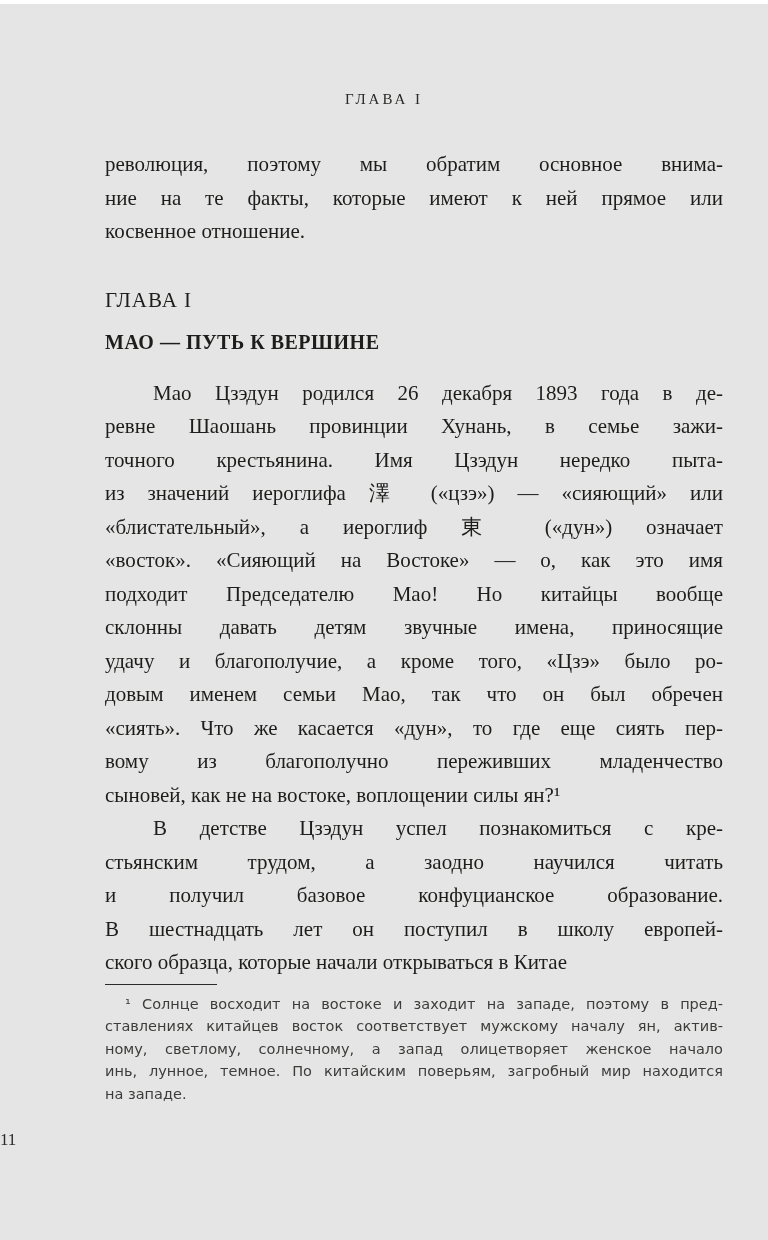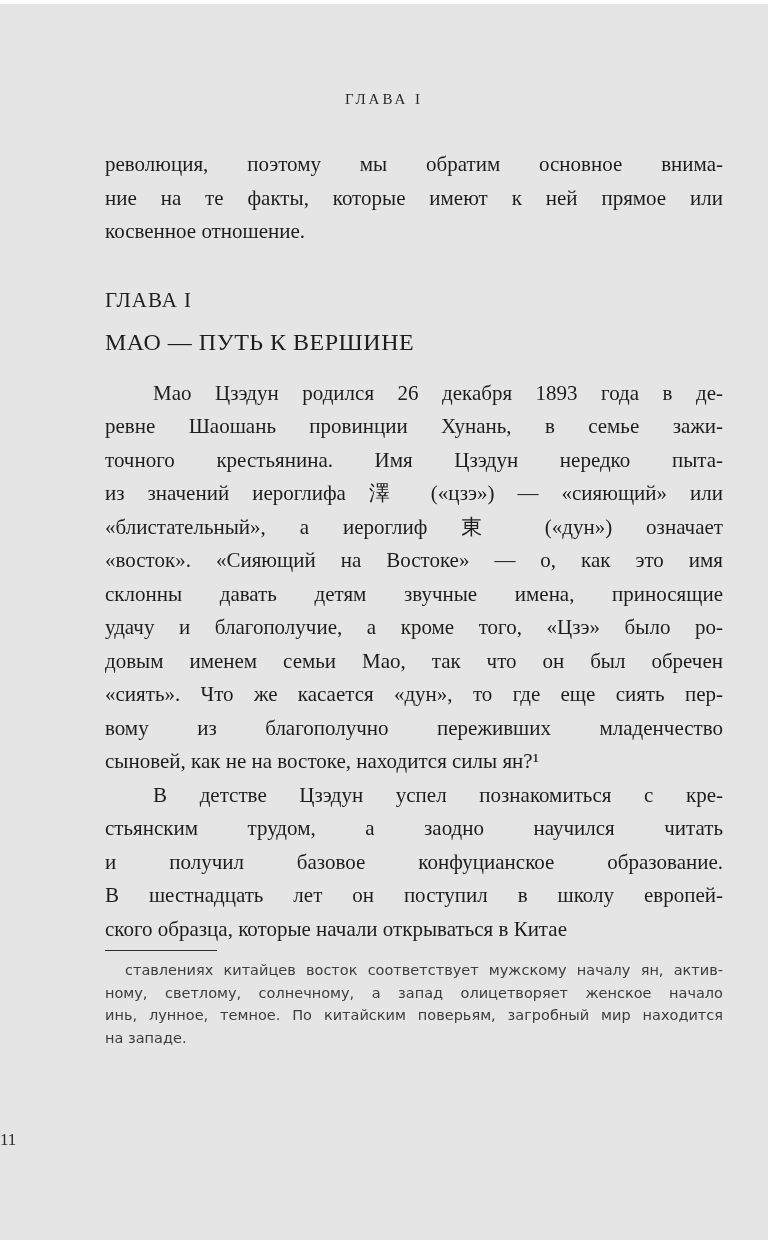--- a/index.html
+++ b/index.html
@@ -49,23 +49,23 @@
     text-indent: 48px;
   }
   .chapter-label {
     margin-top: 38px;
     font-size: 21px;
     line-height: 26px;
     letter-spacing: 1px;
   }
   .chapter-title {
     margin: 10px 0 0 0;
-    font-size: 24px;
+    font-size: 20px;
     line-height: 38px;
-    font-weight: normal;
+    font-weight: bold;
     letter-spacing: 0.5px;
   }
   .para1 {
     margin-top: 16px;
   }
   .para2 {
     margin-top: 0;
   }
   .footnote-rule {
     margin-top: 4px;
@@ -119,39 +119,41 @@
 
     <h1 class="chapter-title">МАО — ПУТЬ К ВЕРШИНЕ</h1>
 
     <div class="para indent para1">
         <div class="line">Мао Цзэдун родился 26 декабря 1893 года в де-</div>
         <div class="line">ревне Шаошань провинции Хунань, в семье зажи-</div>
         <div class="line">точного крестьянина. Имя Цзэдун нередко пыта-</div>
         <div class="line">из значений иероглифа 澤 («цзэ») — «сияющий» или</div>
         <div class="line">«блистательный», а иероглиф 東 («дун») означает</div>
         <div class="line">«восток». «Сияющий на Востоке» — о, как это имя</div>
+        <div class="line">подходит Председателю Мао! Но китайцы вообще</div>
         <div class="line">склонны давать детям звучные имена, приносящие</div>
         <div class="line">удачу и благополучие, а кроме того, «Цзэ» было ро-</div>
         <div class="line">довым именем семьи Мао, так что он был обречен</div>
         <div class="line">«сиять». Что же касается «дун», то где еще сиять пер-</div>
         <div class="line">вому из благополучно переживших младенчество</div>
-        <div class="line last">сыновей, как не на востоке, находится силы ян?¹</div>
+        <div class="line last">сыновей, как не на востоке, воплощении силы ян?¹</div>
       </div>
 
     <div class="para indent para2">
         <div class="line">В детстве Цзэдун успел познакомиться с кре-</div>
         <div class="line">стьянским трудом, а заодно научился читать</div>
         <div class="line">и получил базовое конфуцианское образование.</div>
         <div class="line">В шестнадцать лет он поступил в школу европей-</div>
         <div class="line last">ского образца, которые начали открываться в Китае</div>
       </div>
 
     <div class="footnote-rule"></div>
 
     <div class="footnote">
+        <div class="line">¹ Солнце восходит на востоке и заходит на западе, поэтому в пред-</div>
         <div class="line">ставлениях китайцев восток соответствует мужскому началу ян, актив-</div>
         <div class="line">ному, светлому, солнечному, а запад олицетворяет женское начало</div>
         <div class="line">инь, лунное, темное. По китайским поверьям, загробный мир находится</div>
         <div class="line last">на западе.</div>
       </div>
 
   </div>
 
   <div class="page-number">11</div>
 

